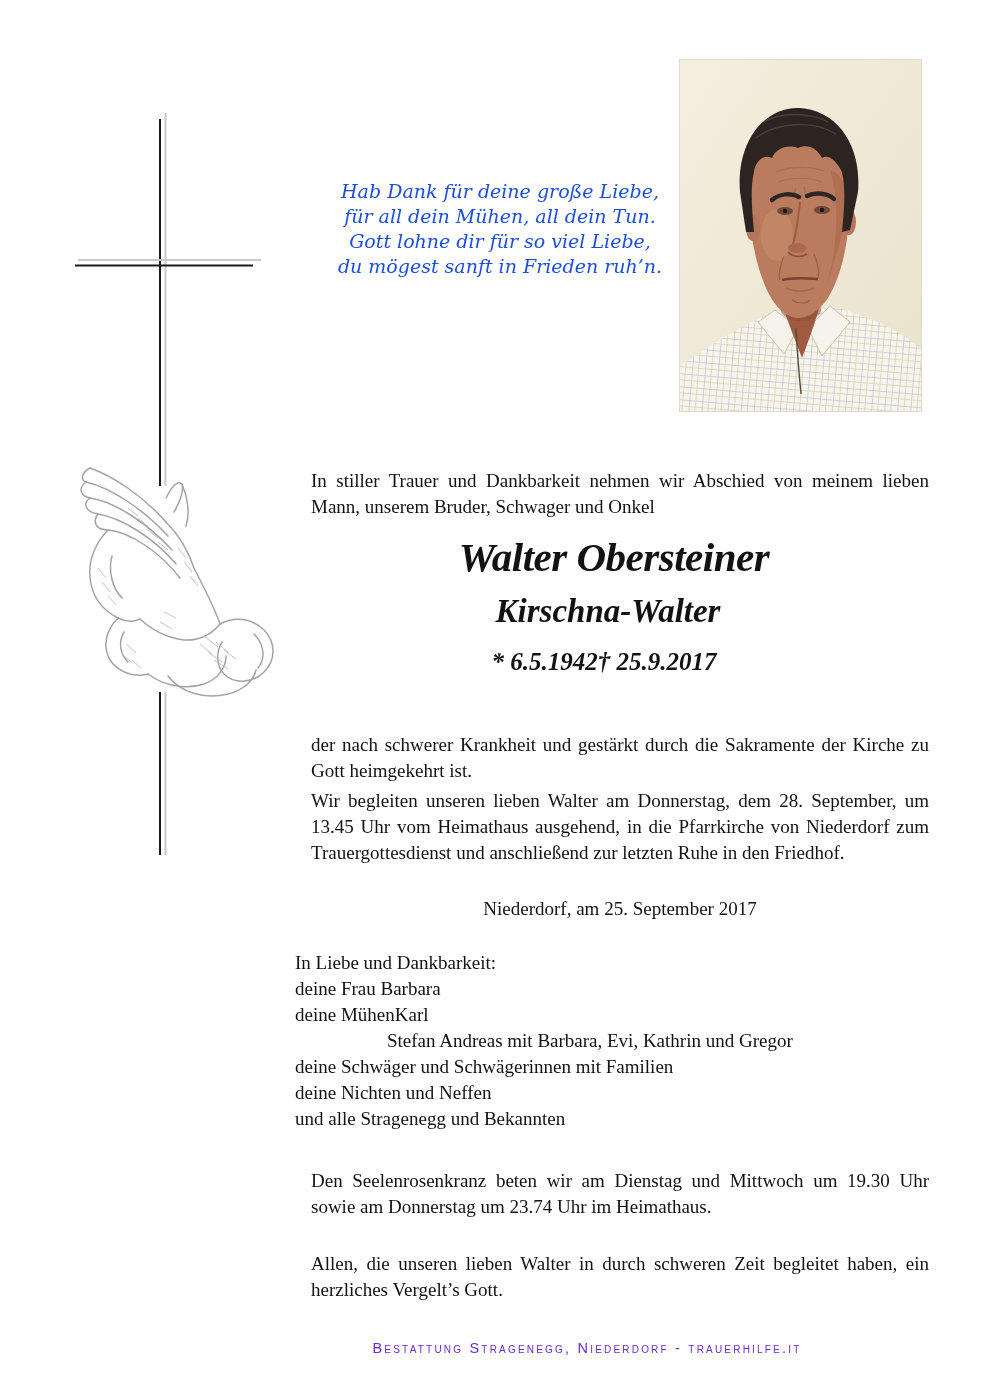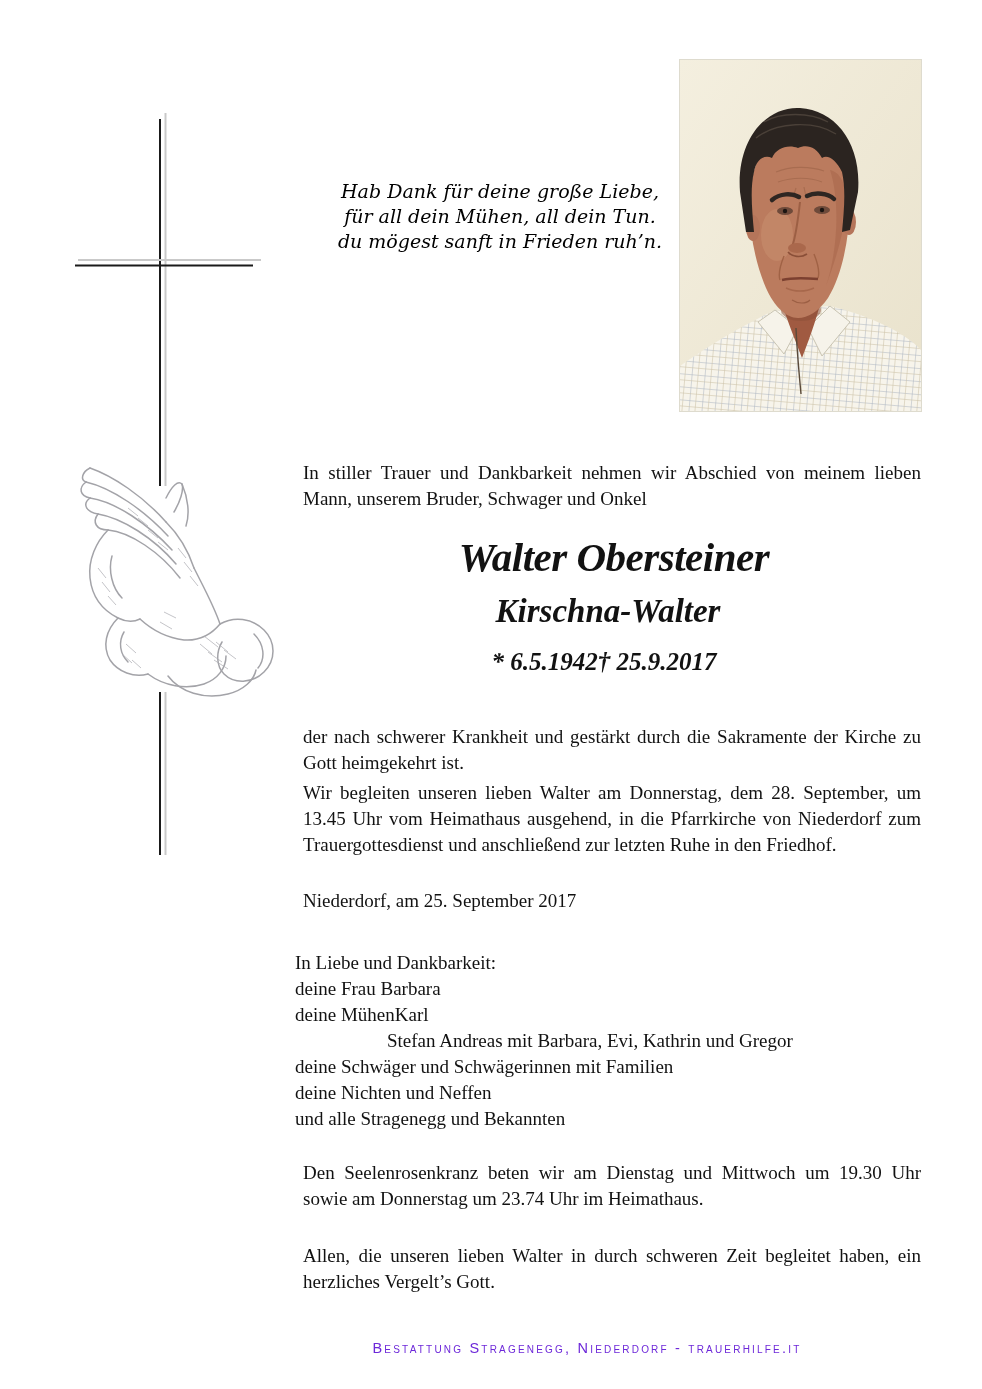--- a/index.html
+++ b/index.html
@@ -17,43 +17,43 @@
   .photo{
     position:absolute;left:679px;top:59px;width:243px;height:353px;
     border:1px solid #dedbce;box-sizing:border-box;background:#f1ebd9;
   }
   .photo svg{display:block;}
   
   .poem{
     position:absolute;left:328px;top:179px;width:344px;
     font-family:"DejaVu Serif", serif;
     font-style:italic;font-size:19px;line-height:25px;
-    text-align:center;color:#000000;
+    text-align:center;color:#1d4ed8;
   }
   
   .col{position:absolute;left:295px;top:0;width:618px;}
-  .col p{margin:8px;}
+  .col p{margin:16px;}
   .block{position:absolute;left:0;width:618px;}
   .body-text{font-size:19px;line-height:26px;text-align:justify;}
   .intro{top:452px;}
   .name{
     top:522px;text-align:center;font-weight:bold;font-style:italic;
     font-size:41px;line-height:1.25;letter-spacing:-0.5px;margin:10px;
   }
   .nickname{
     top:588px;text-align:center;font-weight:bold;font-style:italic;
     font-size:33px;line-height:1.2;margin:4px;
   }
   .dates{
     top:646px;display:flex;justify-content:center;
     font-weight:bold;font-style:italic;font-size:25px;line-height:1.3;
   }
   .p-illness{top:716px;}
   .p-funeral{top:772px;}
-  .dateline{top:880px;text-align:left;}
+  .dateline{top:880px;text-align:center;}
   .closing{top:950px;font-size:19px;line-height:26px;}
   .closing .label{display:inline-block;min-width:99px;}
   .closing .indent{padding-left:92px;}
   .p-rosary{top:1152px;}
   .p-thanks{top:1235px;}
   
   .footer{
     position:absolute;left:287px;top:1340px;width:600px;
     text-align:center;
     font-family:"Liberation Sans", sans-serif;
@@ -171,20 +171,21 @@
       <path d="M104,196 C100,206 98,214 100,220 M134,194 C138,204 140,212 138,218" stroke="#a06245" stroke-width="1.4" fill="none"></path>
       <path d="M102,220 C110,218 126,218 138,219" stroke="#7c4030" stroke-width="2.4" fill="none"></path>
       <path d="M106,228 C114,232 126,232 134,228" stroke="#a7674b" stroke-width="1.4" fill="none"></path>
       <path d="M112,240 C118,244 126,244 130,240" stroke="#9c5f44" stroke-width="1.2" fill="none"></path>
     </svg>
   </div>
 
   <div class="poem">
     <div>Hab Dank für deine große Liebe,</div>
     <div>für all dein Mühen, all dein Tun.</div>
+    <div>Gott lohne dir für so viel Liebe,</div>
     <div>du mögest sanft in Frieden ruh’n.</div>
   </div>
 
   <div class="col">
     <p class="block body-text intro">In stiller Trauer und Dankbarkeit nehmen wir Abschied von meinem lieben Mann, unserem Bruder, Schwager und Onkel</p>
 
     <h1 class="block name">Walter Obersteiner</h1>
     <h2 class="block nickname">Kirschna-Walter</h2>
 
     <div class="block dates">

